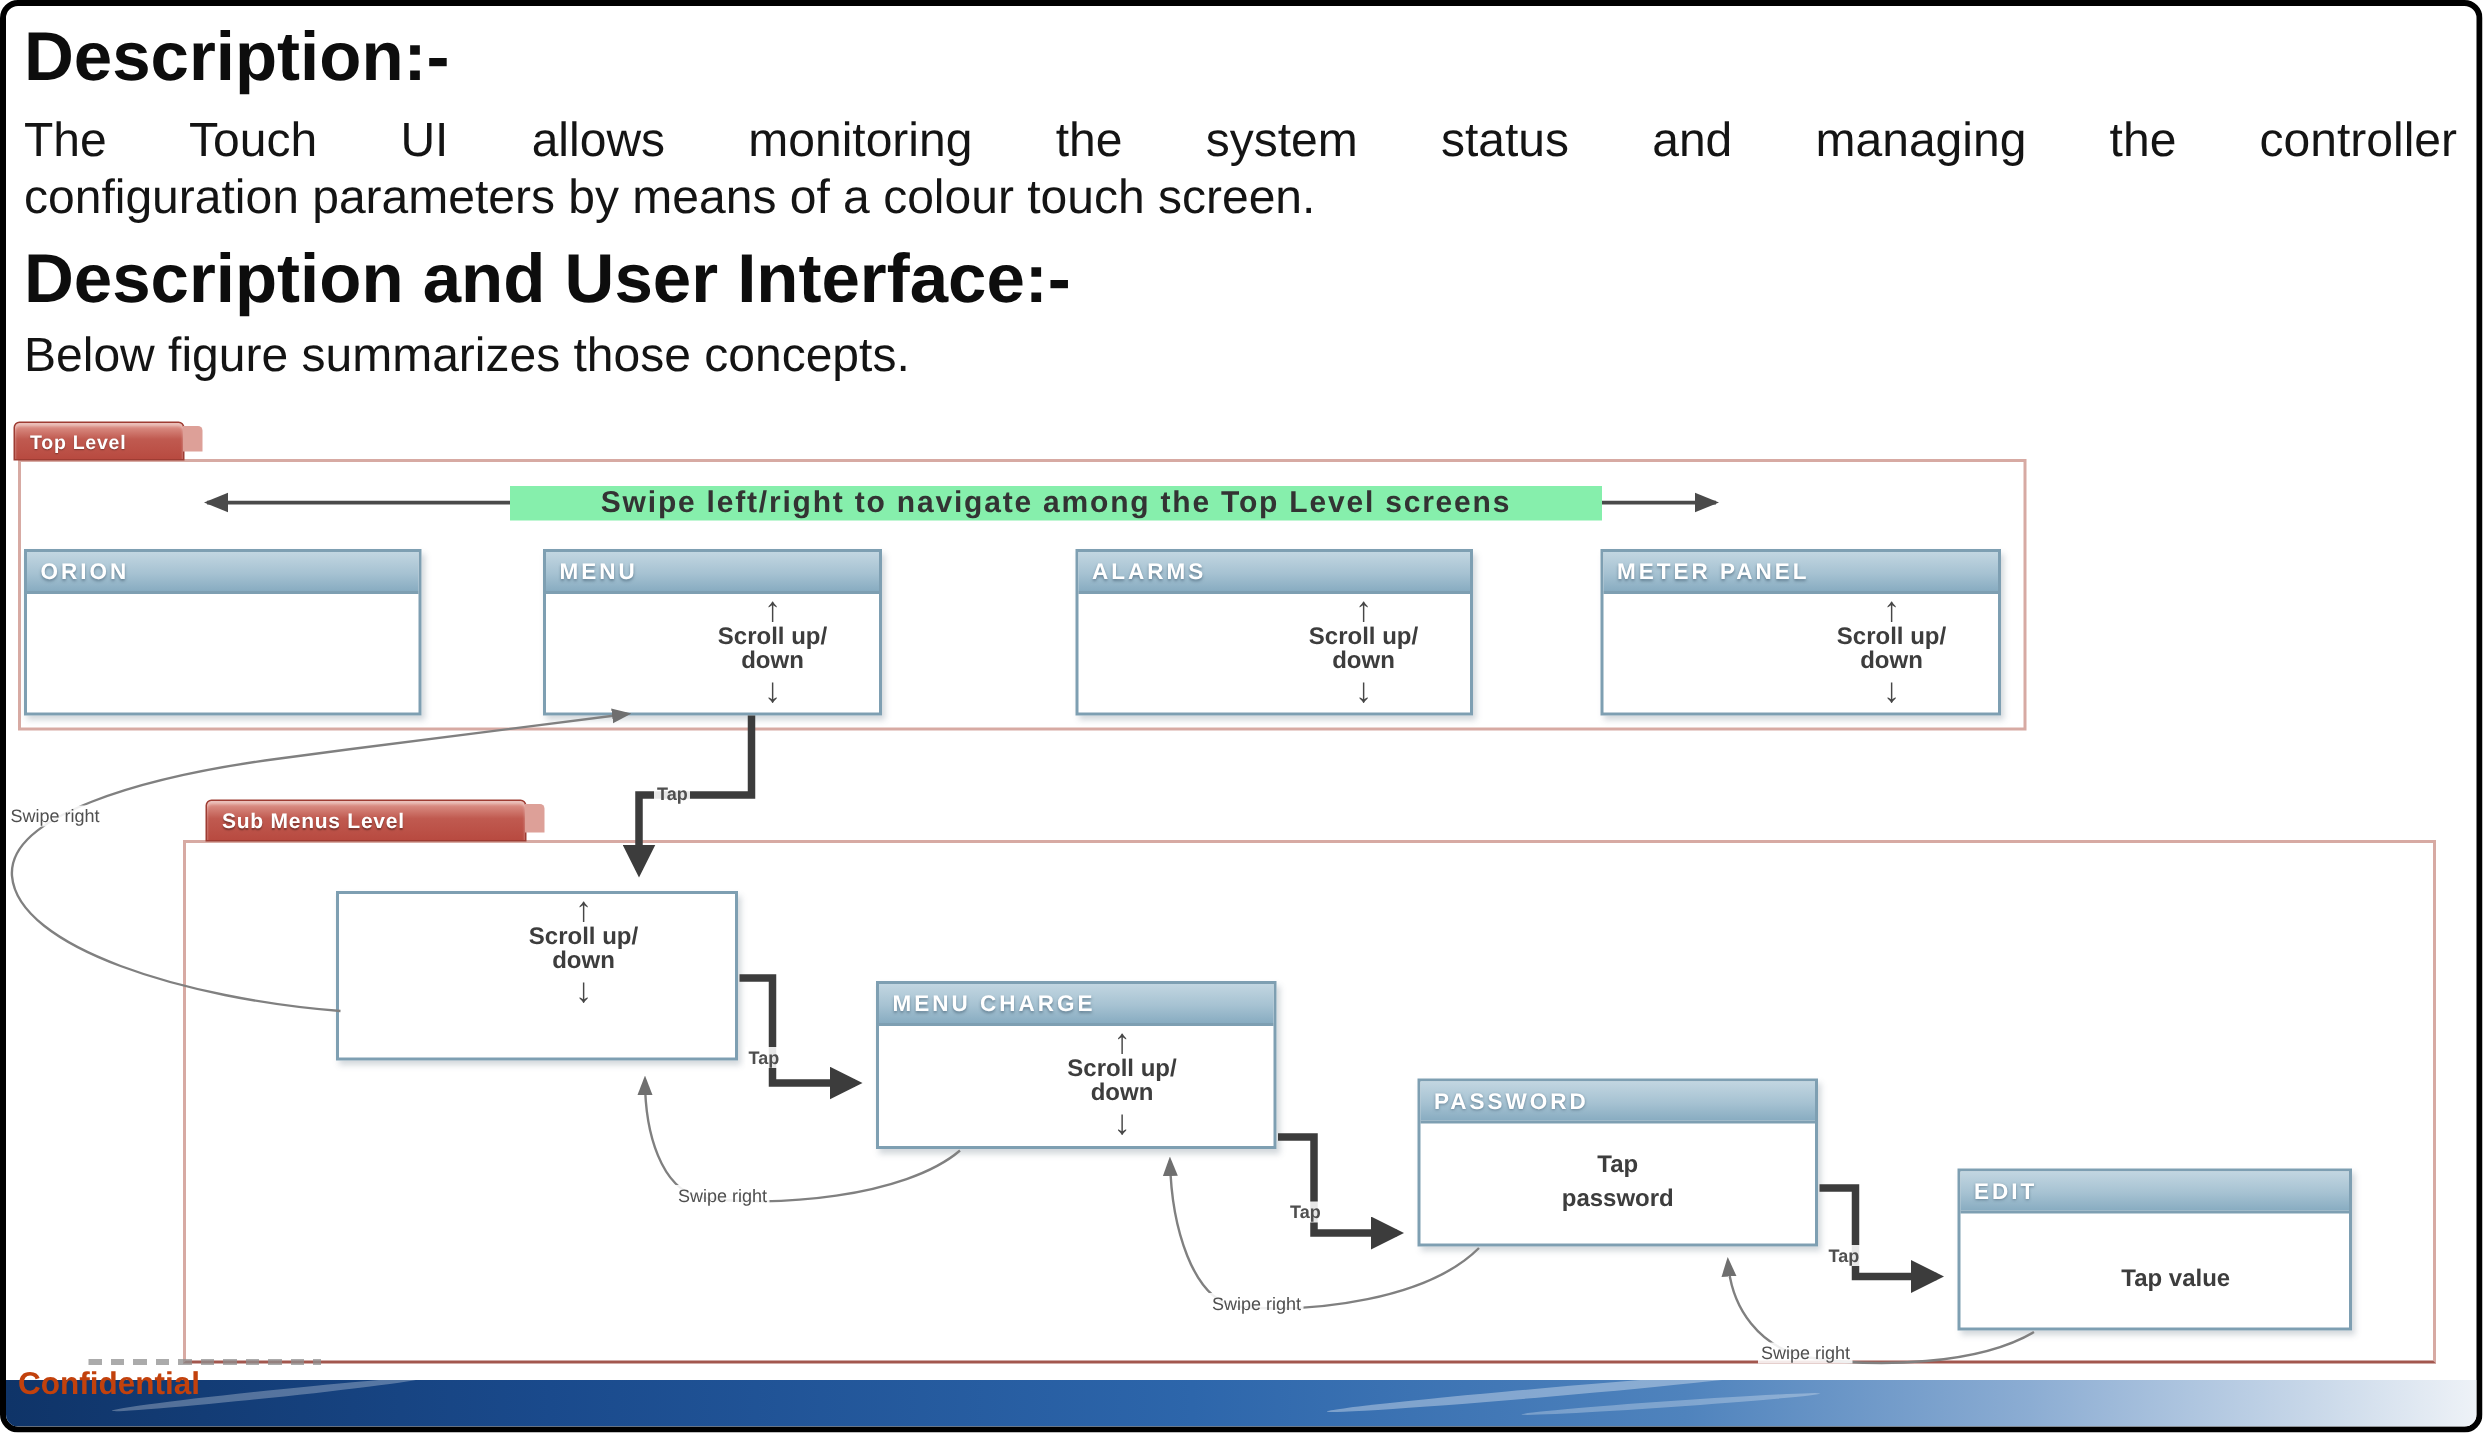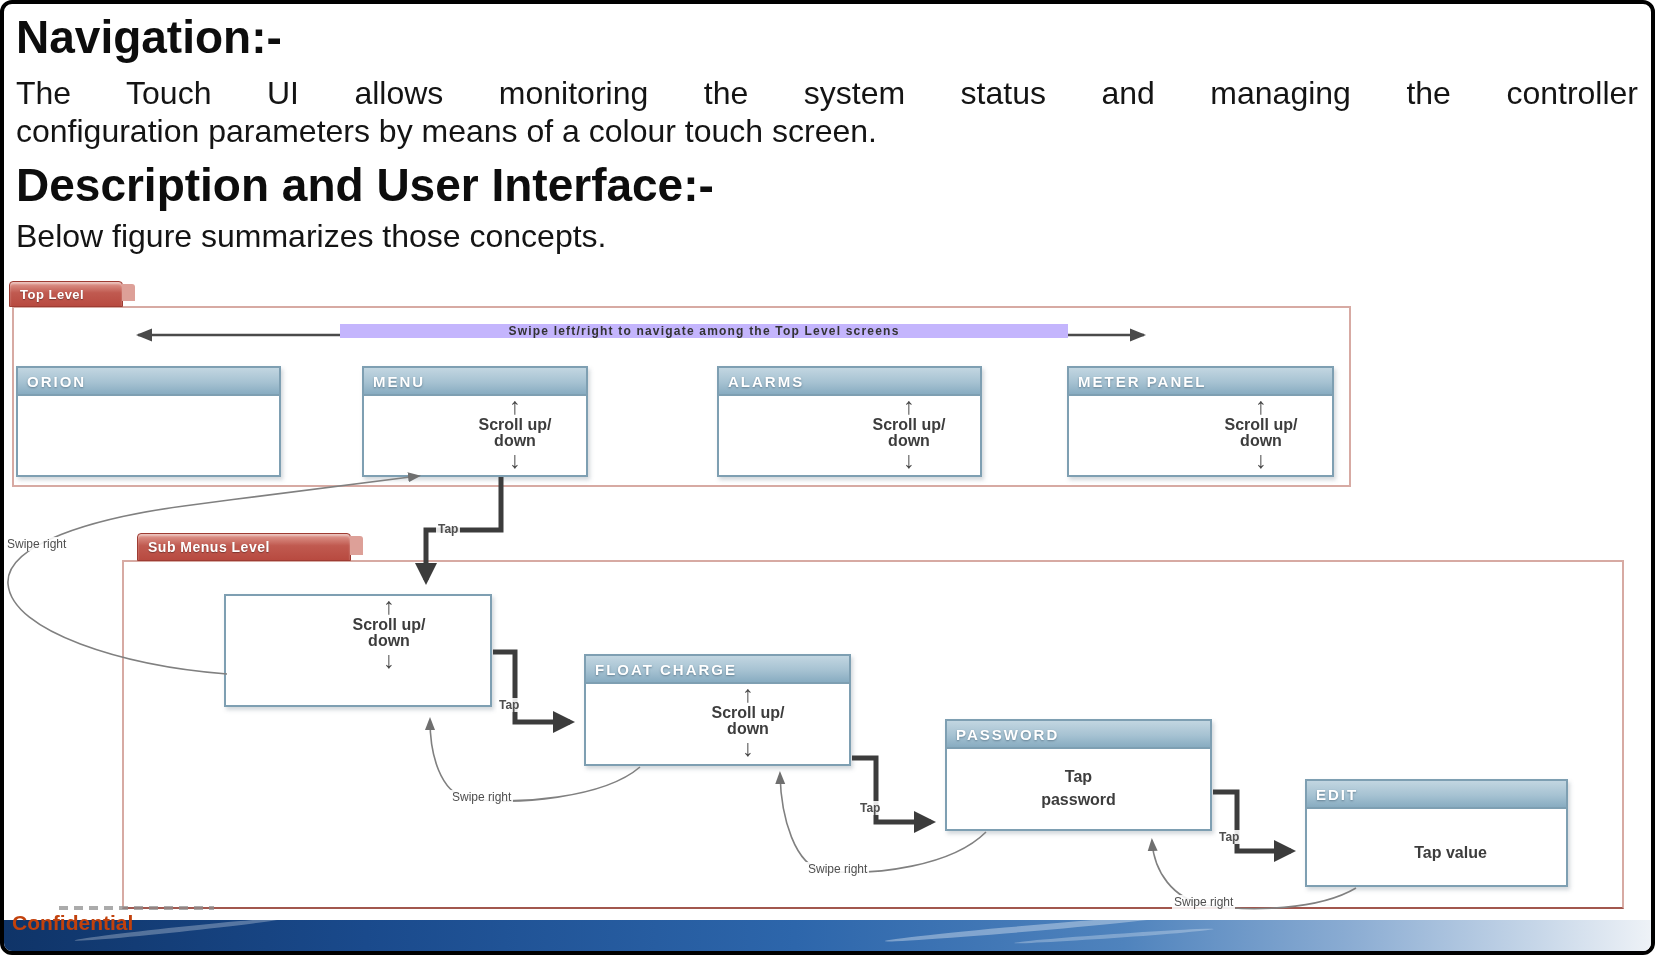--- a/index.html
+++ b/index.html
@@ -60,21 +60,21 @@
 
   .tapbody { margin-top:16px; text-align:center; font-size:16px; font-weight:600;
     color:#3d3d3d; line-height:1.45; }
   .tapbody.single { margin-top:32px;padding-left:28px; }
 
   
   .lbl-tap, .lbl-swipe { position:absolute; font-size:12px; color:#4f4f4f;
     background:rgba(255,255,255,.88); z-index:6; white-space:nowrap; padding:0 2px; }
   .lbl-tap { font-weight:600; }
   .swipe-note { position:absolute; left:336px; top:320px; width:728px; text-align:center;
-    background:#c4b5fd; font-size:12px; font-weight:600; letter-spacing:1.2px; color:#333;
+    background:#86efac; font-size:20px; font-weight:600; letter-spacing:1.2px; color:#333;
     z-index:6; white-space:nowrap; }
 
   
   .wires { position:absolute; left:0; top:0; z-index:5; pointer-events:none; }
 
   
   .footer { position:absolute; left:0; right:0; bottom:0; height:31px; z-index:7;
     background:linear-gradient(90deg,#0f3468 0%, #1a4a8c 22%, #2d66ab 48%, #4f83bd 68%, #8cadd3 82%, #c6d6e8 93%, #eef2f7 100%); }
   .sw { position:absolute; background:rgba(255,255,255,.28); border-radius:50%; }
   .sw1 { left:70px;  top:7px;  width:210px; height:5px; transform:rotate(-6deg); }
@@ -83,21 +83,21 @@
   .confidential { position:absolute; left:8px; top:907px; font-size:21px; font-weight:600;
     color:#c2410c; z-index:8; }
   .fineprint { position:absolute; left:55px; top:902px; width:155px; height:4px; z-index:8; opacity:.75;
     background:repeating-linear-gradient(90deg,#8f8f8f 0 9px, transparent 9px 15px); }
 </style>
 </head>
 <body>
 
 <div class="page">
 
-  <div class="h-desc">Navigation:-</div>
+  <div class="h-desc">Description:-</div>
   <div class="para1">
     <div class="l1">The Touch UI allows monitoring the system status and managing the controller</div>
     <div class="l2">configuration parameters by means of a colour touch screen.</div>
   </div>
   <div class="h-nav">Description and User Interface:-</div>
   <div class="para2">Below figure summarizes those concepts.</div>
 
   <div class="frame frame-top"></div>
   <div class="frame frame-sub"></div>
   <div class="tab tab-top">Top Level</div>
@@ -151,21 +151,21 @@
       <div class="scroll scroll-mid">
         <span class="arr">↑</span>
         <span class="txt">Scroll up/</span><br>
         <span class="txt">down</span>
         <span class="arr">↓</span>
       </div>
     </div>
   </div>
 
   <div class="screen" id="box-float">
-    <div class="hdr">FLOAT CHARGE</div>
+    <div class="hdr">MENU CHARGE</div>
     <div class="bod">
       <div class="scroll scroll-mid">
         <span class="arr">↑</span>
         <span class="txt">Scroll up/</span><br>
         <span class="txt">down</span>
         <span class="arr">↓</span>
       </div>
     </div>
   </div>
 

